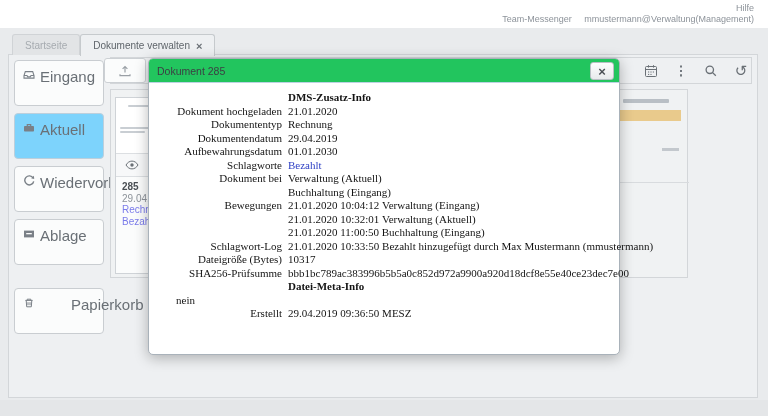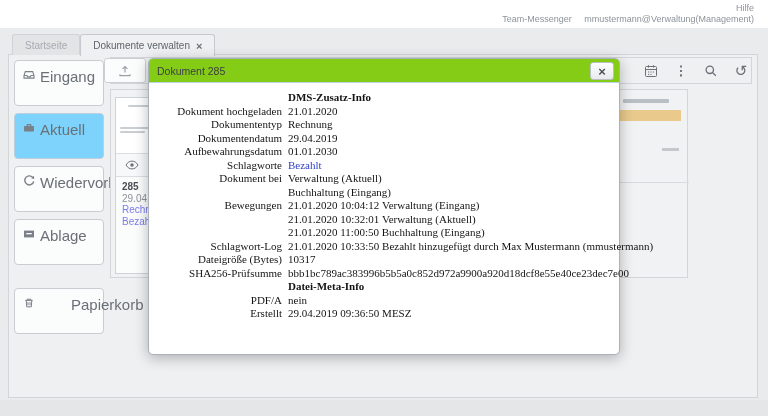--- a/index.html
+++ b/index.html
@@ -61,21 +61,21 @@
 
   
   .preview-file-ph { position:absolute; left:512px; top:9px; width:46px; height:4px; background:#b9bfc5; border-radius:1px; }
   .tan-row { position:absolute; left:290px; top:20px; width:280px; height:11px; background:#e9ca8c; }
   .preview-small-ph { position:absolute; left:551px; top:58px; width:17px; height:3px; background:#c3c8cd; }
   .preview-divider { position:absolute; left:290px; top:92px; width:288px; height:1px; background:#d8dbde; }
 
   
   .modal { position:absolute; left:148px; top:58px; width:472px; height:297px; background:#ffffff;
            border:1px solid #a9b2ba; border-radius:5px; box-shadow:0 3px 14px rgba(0,0,0,0.28); z-index:5; }
-  .modal-header { height:24px; background:#84cc16; border-bottom:1px solid #bdd2e2; border-radius:4px 4px 0 0;
+  .modal-header { height:24px; background:#22c55e; border-bottom:1px solid #bdd2e2; border-radius:4px 4px 0 0;
                   display:flex; align-items:center; padding:0 8px; font-size:10.5px; color:#3c4043; }
   .modal-close { position:absolute; right:5px; top:3px; width:24px; height:18px;
                  background:linear-gradient(#fdfdfd,#e8eaec); border:1px solid #b9bfc5; border-radius:3px;
                  display:flex; align-items:center; justify-content:center; cursor:pointer;
                  font-weight:bold; font-size:13px; color:#4a4f54; line-height:1; }
   .modal-body { padding:8px 21px; font-family:"Liberation Serif", serif; font-size:11px;
                 line-height:13.5px; color:#141414; }
   .info-heading { font-weight:bold; margin-left:118px; }
   .info-row { display:flex; }
   .info-label { width:112px; flex:0 0 auto; text-align:right; }
@@ -284,21 +284,20 @@
           </div>
         </div>
         <div class="info-row">
           <div class="info-label">SHA256-Prüfsumme</div>
           <div class="info-values">
             <div>bbb1bc789ac383996b5b5a0c852d972a9900a920d18dcf8e55e40ce23dec7e00</div>
           </div>
         </div>
         <div class="info-heading">Datei-Meta-Info</div>
         <div class="info-row">
-          <div class="info-label">PDF/A</div>
           <div class="info-values">
             <div>nein</div>
           </div>
         </div>
         <div class="info-row">
           <div class="info-label">Erstellt</div>
           <div class="info-values">
             <div>29.04.2019 09:36:50 MESZ</div>
           </div>
         </div>

